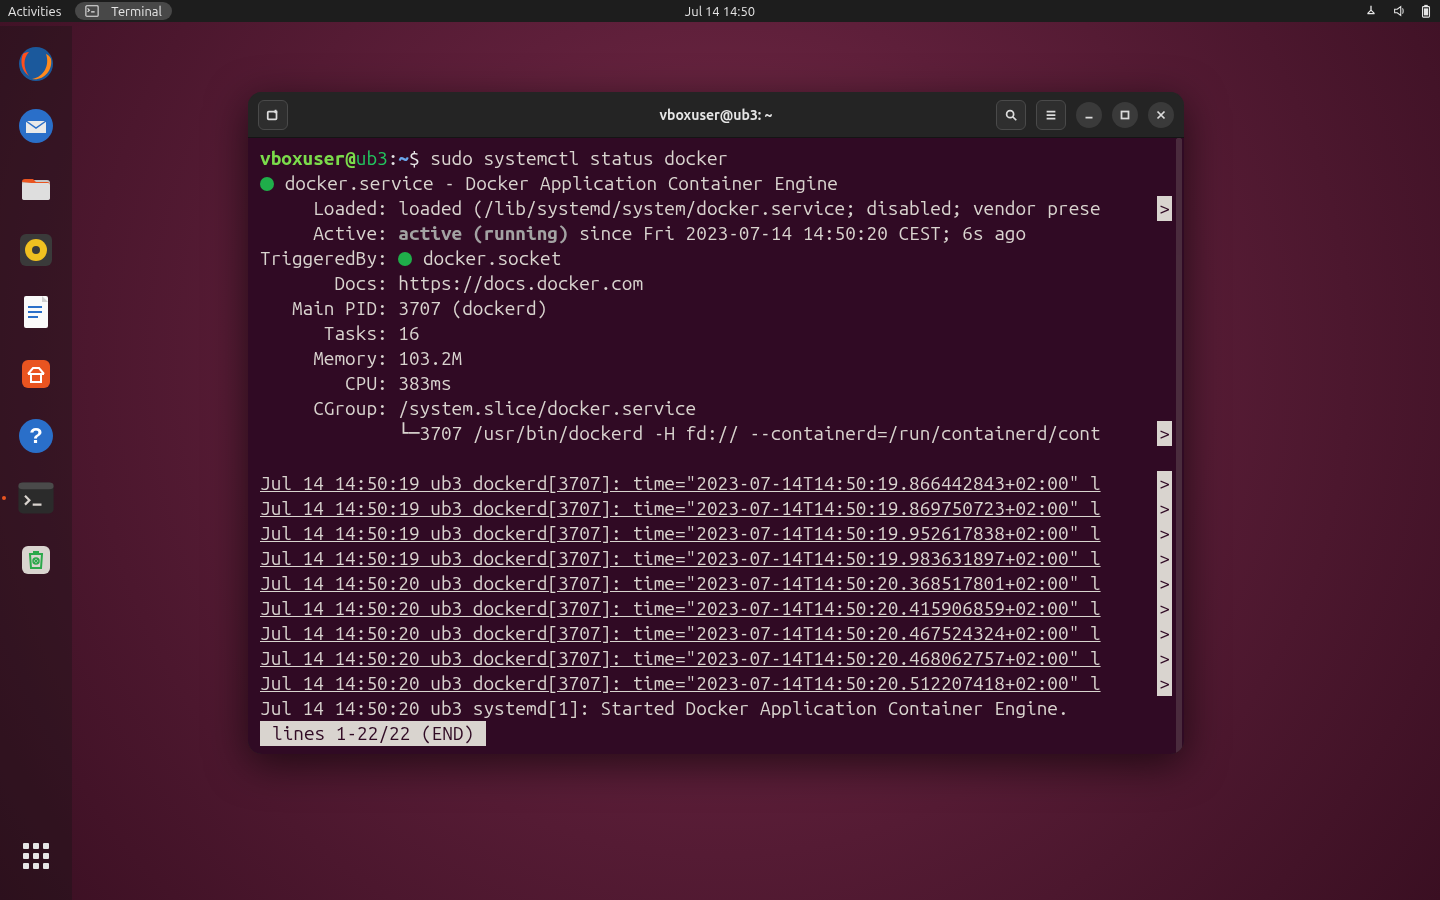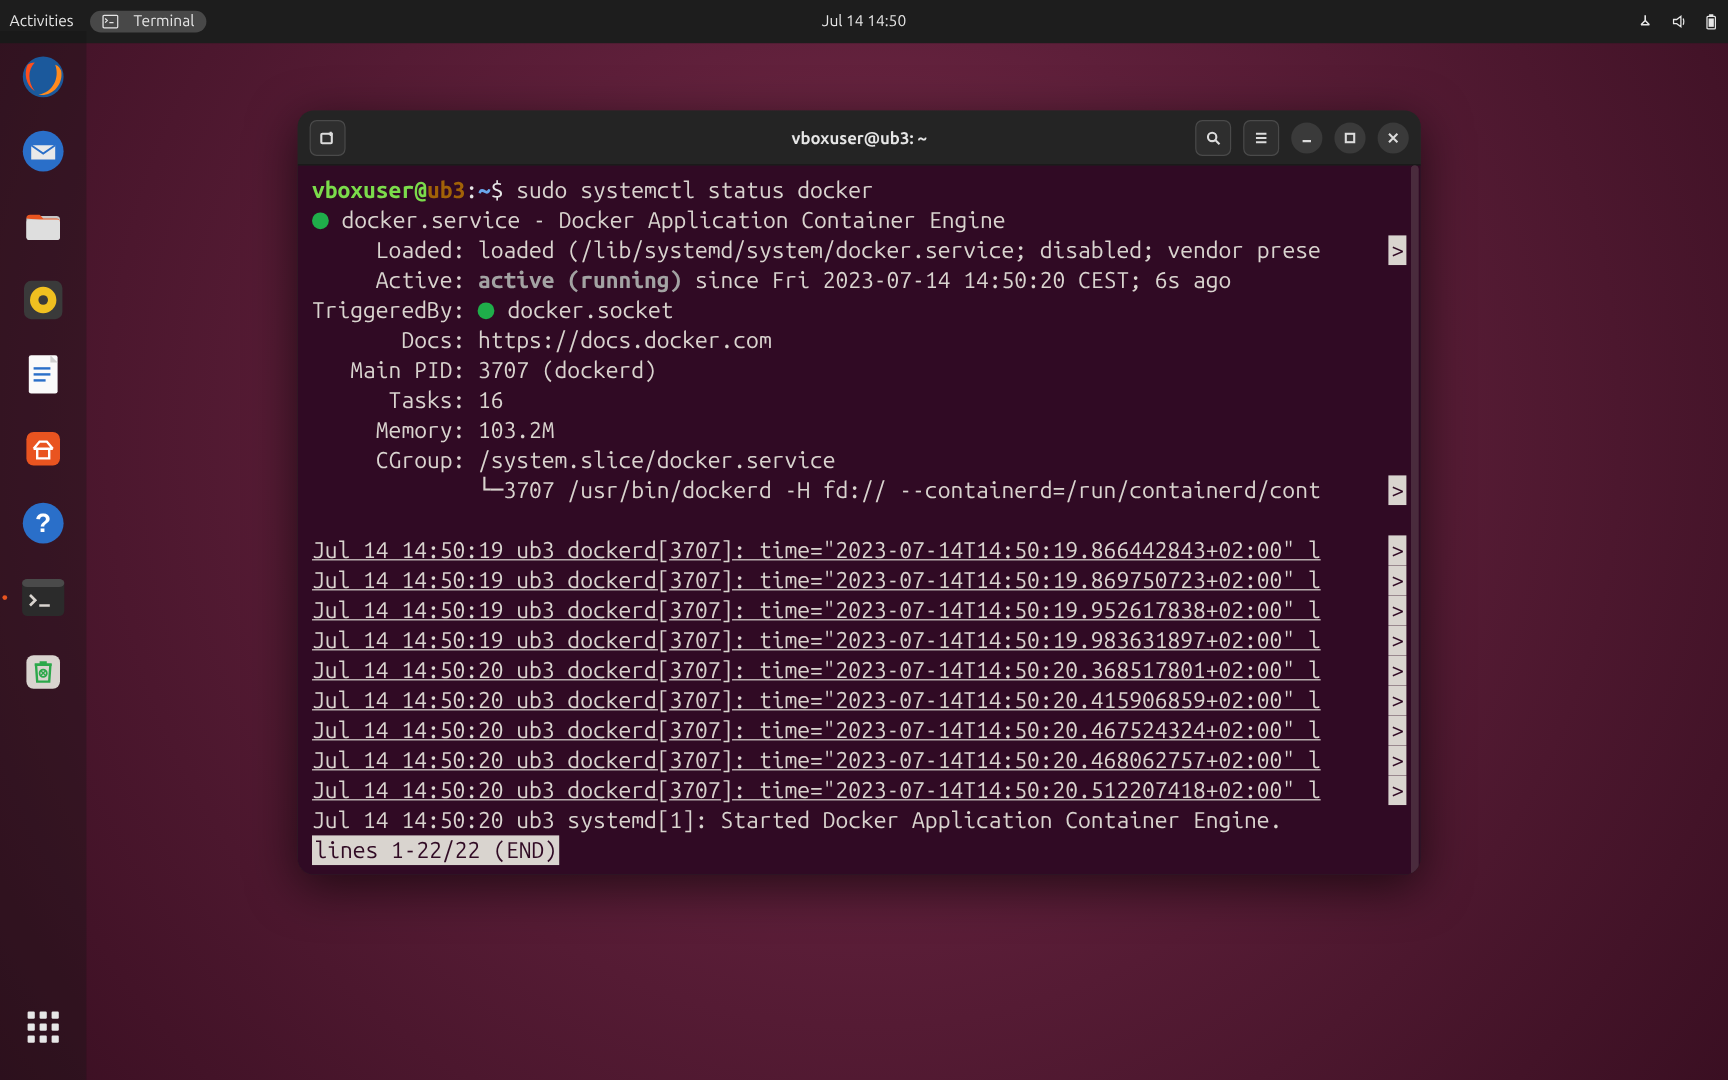--- a/index.html
+++ b/index.html
@@ -4,21 +4,21 @@
 <style>
   * { margin: 0; padding: 0; box-sizing: border-box; }
   html, body { width: 1440px; height: 900px; overflow: hidden; font-family: Ubuntu, sans-serif; }
   body {
     background: radial-gradient(circle at 50% 40%, #7a2e4a 0%, #5e1f3a 40%, #3a0f22 100%);
     position: relative;
   }
 
   
   .topbar {
-    height: 36px;
+    height: 22px;
     background: #1d1d1d;
     color: #e6e6e6;
     display: flex;
     align-items: center;
     font-size: 13px;
     padding: 0 8px;
     justify-content: space-between;
   }
   .topbar-left, .topbar-center, .topbar-right { display: flex; align-items: center; gap: 14px; }
   .topbar-center { position: absolute; left: 50%; transform: translateX(-50%); }
@@ -120,41 +120,41 @@
   }
   .term-scroll .thumb {
     position: absolute;
     top: 0; left: 0; right: 0;
     height: 100%;
     background: #999088;
     border-radius: 3px;
   }
   .line { padding: 0 12px; white-space: pre; overflow: hidden; position: relative; }
   .prompt-user { color: #7bdc4b; font-weight: bold; }
-  .prompt-host { color: #a16207; font-weight: bold; }
+  .prompt-host { color: #22c55e; font-weight: normal; }
   .prompt-colon { color: #e6e6e6; }
   .prompt-path { color: #6aa7ec; font-weight: bold; }
   .prompt-dollar { color: #e6e6e6; }
   .dot-green {
     display: inline-block;
     width: 14px; height: 14px;
     background: #1fae4a; border-radius: 50%;
     vertical-align: -1px;
   }
   .active-green { color: #a3a3a3; font-weight: bold; }
   .invert-arrow {
     background: #d9d4cf; color: #300a24;
     display: inline-block;
     position: absolute;
     right: 12px;
     padding: 0 2px;
   }
   .less-status {
     background: #d9d4cf; color: #300a24;
-    display: inline-block; padding: 0 2px;
+    display: inline-block; padding: 0 12px;
   }
   .log-line { position: relative; text-decoration: underline; }
 </style>
 </head>
 <body>
 
 <div class="topbar">
   <div class="topbar-left">
     <span>Activities</span>
     <span class="topbar-app">
@@ -321,20 +321,21 @@
     <div class="line"><span>TriggeredBy: </span><span class="dot-green"></span> <span>docker.socket</span></div>
 
     <div class="line"><span>       Docs: </span><span>https://docs.docker.com</span></div>
 
     <div class="line"><span>   Main PID: </span><span>3707 (dockerd)</span></div>
 
     <div class="line"><span>      Tasks: </span><span>16</span></div>
 
     <div class="line"><span>     Memory: </span><span>103.2M</span></div>
 
+    <div class="line"><span>        CPU: </span><span>383ms</span></div>
 
     <div class="line"><span>     CGroup: </span><span>/system.slice/docker.service</span></div>
 
     <div class="line"><span>             └─3707 /usr/bin/dockerd -H fd:// --containerd=/run/containerd/cont</span><span class="invert-arrow">&gt;</span></div>
 
     <div class="line">&nbsp;</div>
 
     <div class="line log-line"><span>Jul 14 14:50:19 ub3 dockerd[3707]: time="2023-07-14T14:50:19.866442843+02:00" l</span><span class="invert-arrow">&gt;</span></div>
     <div class="line log-line"><span>Jul 14 14:50:19 ub3 dockerd[3707]: time="2023-07-14T14:50:19.869750723+02:00" l</span><span class="invert-arrow">&gt;</span></div>
     <div class="line log-line"><span>Jul 14 14:50:19 ub3 dockerd[3707]: time="2023-07-14T14:50:19.952617838+02:00" l</span><span class="invert-arrow">&gt;</span></div>

